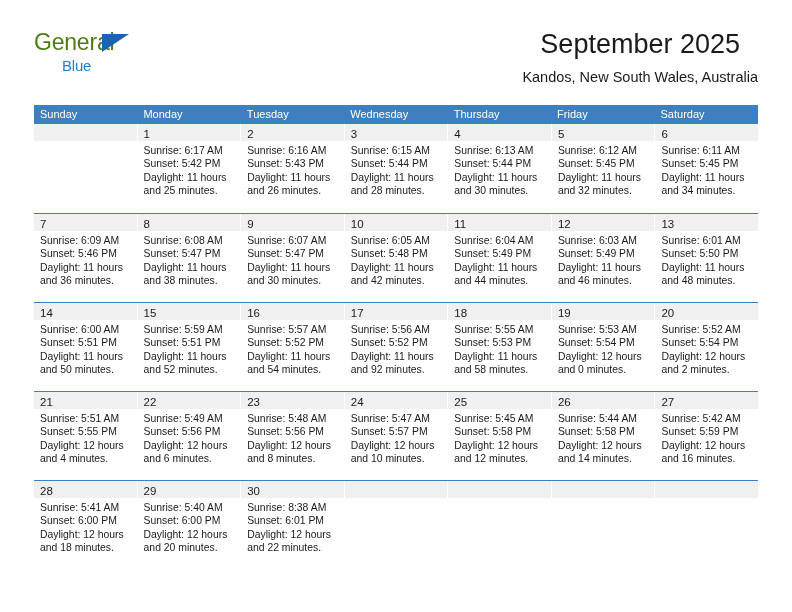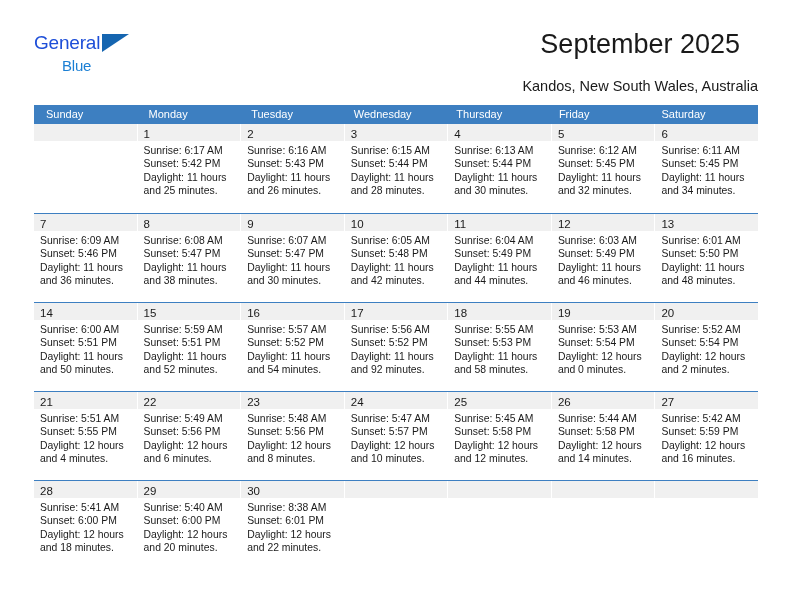--- a/index.html
+++ b/index.html
@@ -33,23 +33,23 @@
 
   .brand {
     position: absolute;
     left: 0;
     top: 4px;
     width: 200px;
     height: 56px;
   }
   .brand-line1 {
     position: relative;
-    font-size: 19px;
+    font-size: 23px;
     line-height: 21px;
-    color: #1d4ed8;
+    color: #4d7c0f;
     letter-spacing: -0.2px;
     height: 22px;
     white-space: nowrap;
   }
   .brand-triangle {
     position: absolute;
     left: 68px;
     top: 2px;
     width: 0;
     height: 0;
@@ -73,40 +73,39 @@
     text-align: center;
   }
   .cal-title {
     font-size: 27px;
     line-height: 32px;
     color: #1a1a1a;
     font-weight: normal;
     white-space: nowrap;
   }
   .cal-subtitle {
-    margin-top: 17px;
+    margin-top: 8px;
     font-size: 14.5px;
     line-height: 18px;
     color: #1a1a1a;
     white-space: nowrap;
   }
 
   
   .calendar {
     position: absolute;
     left: 34px;
     top: 105px;
     width: 724px;
   }
 
   .weekday-header {
     display: flex;
     background: #3d7fc1;
     height: 19px;
-    padding-left: 6px;
   }
   .weekday-cell {
     flex: 1 1 0;
     min-width: 0;
     color: #ffffff;
     font-size: 11px;
     line-height: 19px;
     padding-left: 6px;
     box-sizing: border-box;
     white-space: nowrap;

